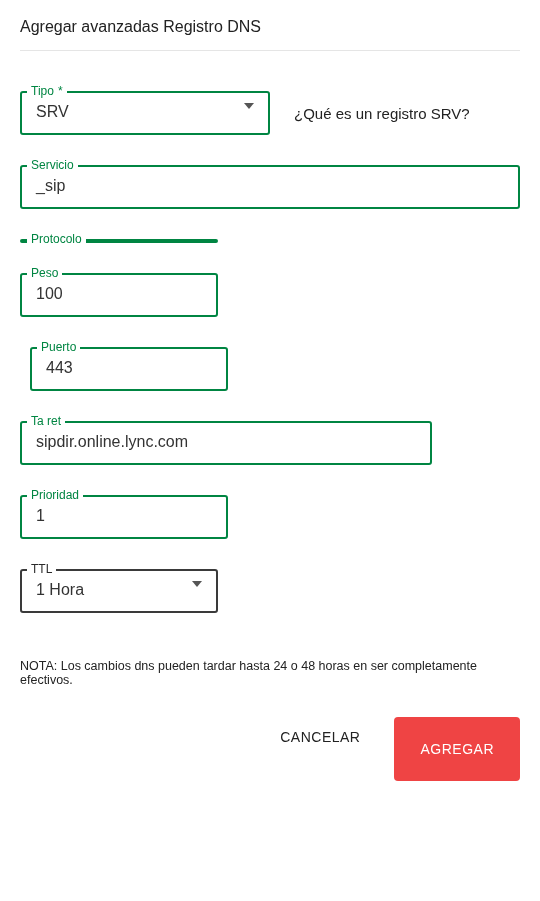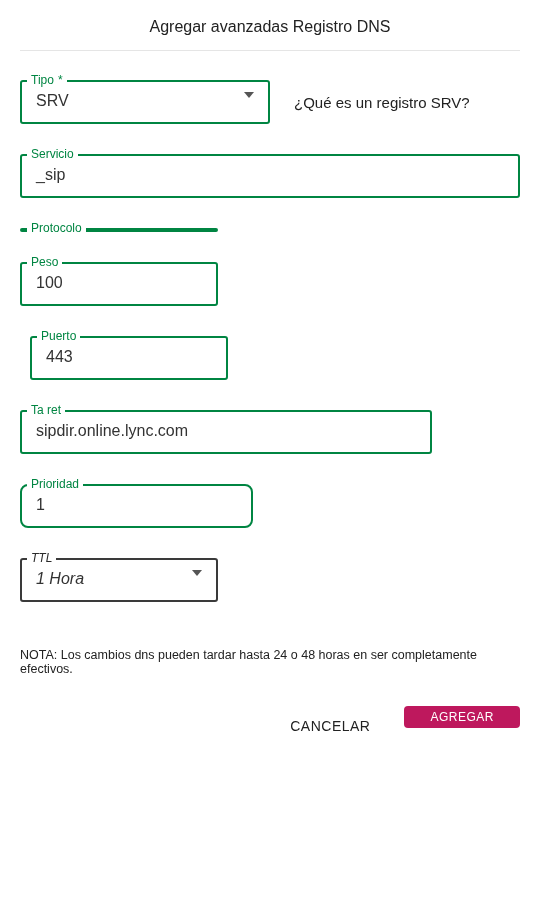--- a/index.html
+++ b/index.html
@@ -14,22 +14,21 @@
       height: 901px;
       padding: 18px 20px;
       position: relative;
     }
     .title {
       font-size: 16px;
       font-weight: 400;
       color: #222;
       padding-bottom: 14px;
       border-bottom: 1px solid #e5e5e5;
-      margin-bottom: 29px;
-      text-align: center;
+      margin-bottom: 40px;
     }
     .row {
       display: flex;
       align-items: center;
       margin-bottom: 30px;
     }
     .field {
       position: relative;
       border: 2px solid #008542;
       border-radius: 3px;
@@ -76,22 +75,22 @@
       font-size: 15px;
       color: #222;
       margin-left: 24px;
     }
     .w-tipo { width: 250px; }
     .w-servicio { width: 500px; }
     .w-protocolo { width: 198px; }
     .w-peso { width: 198px; }
     .w-puerto { width: 198px; margin-left: 10px; }
     .w-target { width: 412px; }
-    .w-prioridad { width: 233px; border-radius: 8px; }
-    .w-ttl { width: 198px; font-style: italic; }
+    .w-prioridad { width: 208px; }
+    .w-ttl { width: 198px; }
     .note {
       font-size: 12.5px;
       color: #222;
       margin-top: 46px;
       margin-bottom: 30px;
     }
     .actions {
       display: flex;
       justify-content: flex-end;
       align-items: flex-start;
@@ -100,26 +99,26 @@
     .btn-cancel {
       background: none;
       border: none;
       font-size: 14px;
       color: #222;
       letter-spacing: 0.5px;
       cursor: pointer;
       padding: 12px 10px;
     }
     .btn-primary {
-      background: #be185d;
+      background: #ef4444;
       color: #fff;
       border: none;
-      font-size: 12px;
+      font-size: 14px;
       letter-spacing: 0.5px;
-      padding: 4px 26px;
+      padding: 24px 26px;
       border-radius: 4px;
       cursor: pointer;
     }
   </style>
 </head>
 <body>
 
 <div class="title">Agregar avanzadas  Registro DNS</div>
 
 <div class="row">

